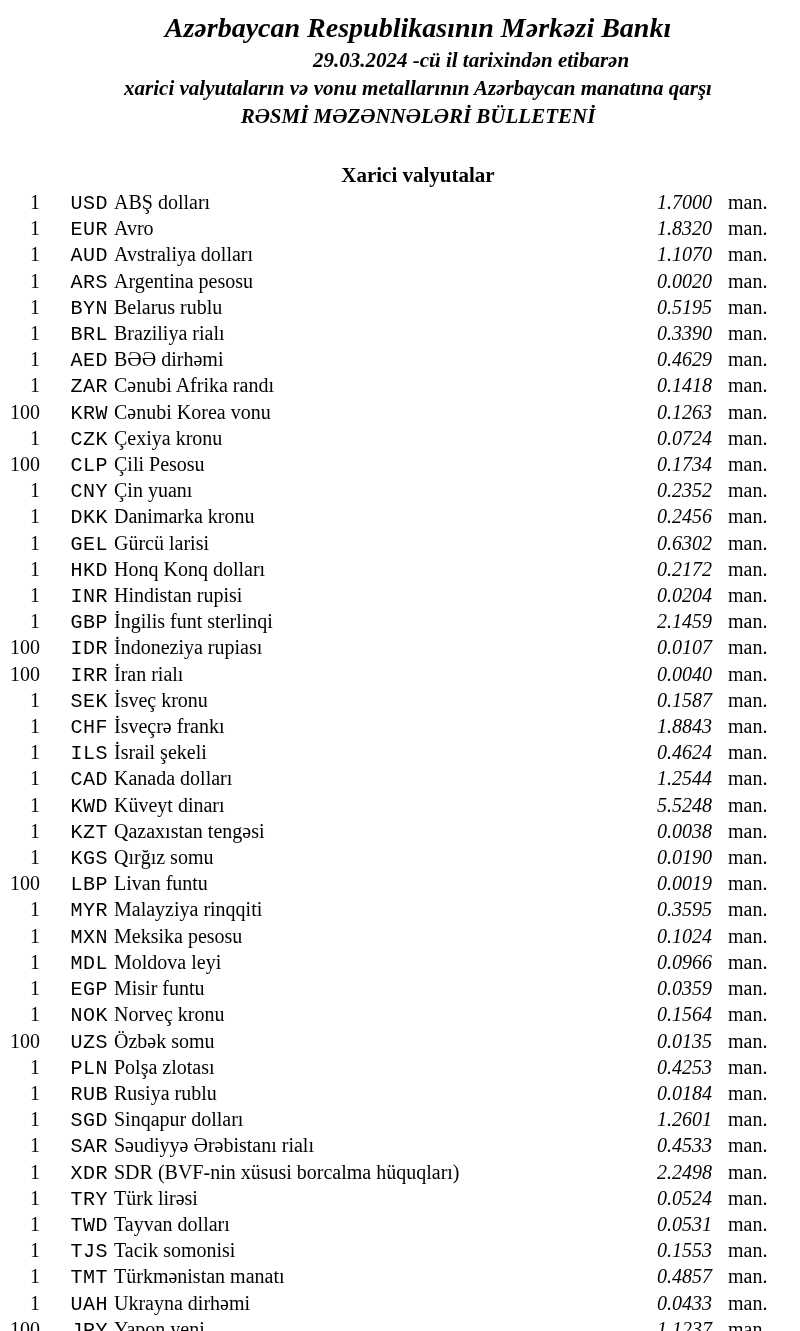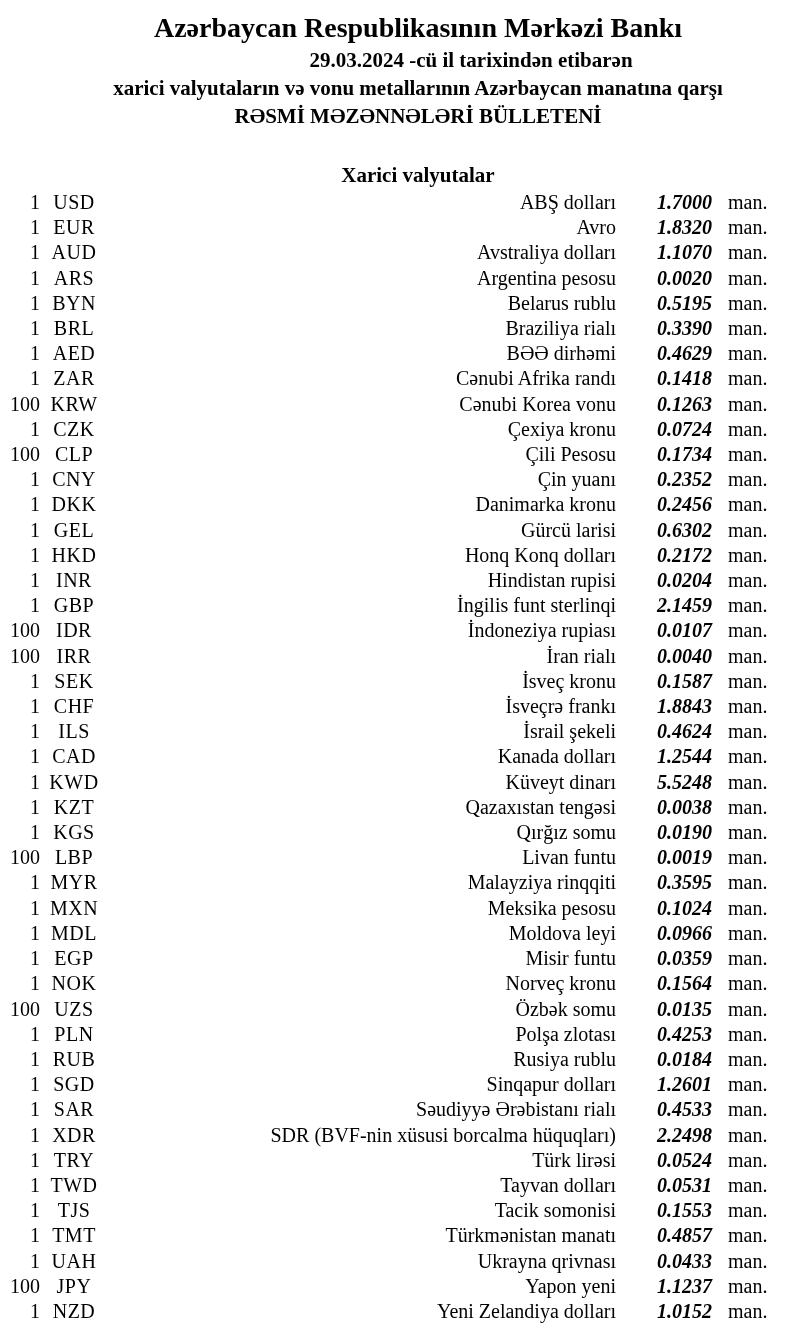--- a/index.html
+++ b/index.html
@@ -12,20 +12,21 @@
   .page {
     position: relative;
     width: 800px;
     height: 1331px;
     background: #ffffff;
     overflow: hidden;
   }
   .doc-header {
     text-align: center;
     padding-left: 36px; 
+    font-style: italic;
   }
   .doc-title {
     margin: 0;
     padding-top: 10px;
     font-size: 28px;
     line-height: 36px;
     font-weight: bold;
   }
   .doc-line {
     margin: 0;
@@ -53,32 +54,33 @@
     display: grid;
     grid-template-columns: 40px 68px 508px 96px 88px;
     align-items: baseline;
     line-height: 25.2px;
     font-size: 20px;
   }
   .cell-qty {
     text-align: right;
   }
   .cell-code {
-    text-align: center;
+    text-align: right;
     letter-spacing: 0.5px;
+    font-family: Liberation Mono, monospace;
   }
   .cell-name {
-    text-align: right;
+    text-align: left;
     padding-left: 6px;
     white-space: nowrap;
     overflow: hidden;
   }
   .cell-rate {
     text-align: right;
-    font-weight: bold;
+    font-weight: normal;
     font-style: italic;
   }
   .cell-unit {
     text-align: left;
     padding-left: 16px;
   }
 </style>
 </head>
 <body>
 
@@ -384,21 +386,21 @@
       <div class="row">
       <span class="cell-qty">1</span>
       <span class="cell-code">TMT</span>
       <span class="cell-name">Türkmənistan manatı</span>
       <span class="cell-rate">0.4857</span>
       <span class="cell-unit">man.</span>
     </div>
       <div class="row">
       <span class="cell-qty">1</span>
       <span class="cell-code">UAH</span>
-      <span class="cell-name">Ukrayna qrivnası</span>
+      <span class="cell-name">Ukrayna dirhəmi</span>
       <span class="cell-rate">0.0433</span>
       <span class="cell-unit">man.</span>
     </div>
       <div class="row">
       <span class="cell-qty">100</span>
       <span class="cell-code">JPY</span>
       <span class="cell-name">Yapon yeni</span>
       <span class="cell-rate">1.1237</span>
       <span class="cell-unit">man.</span>
     </div>

